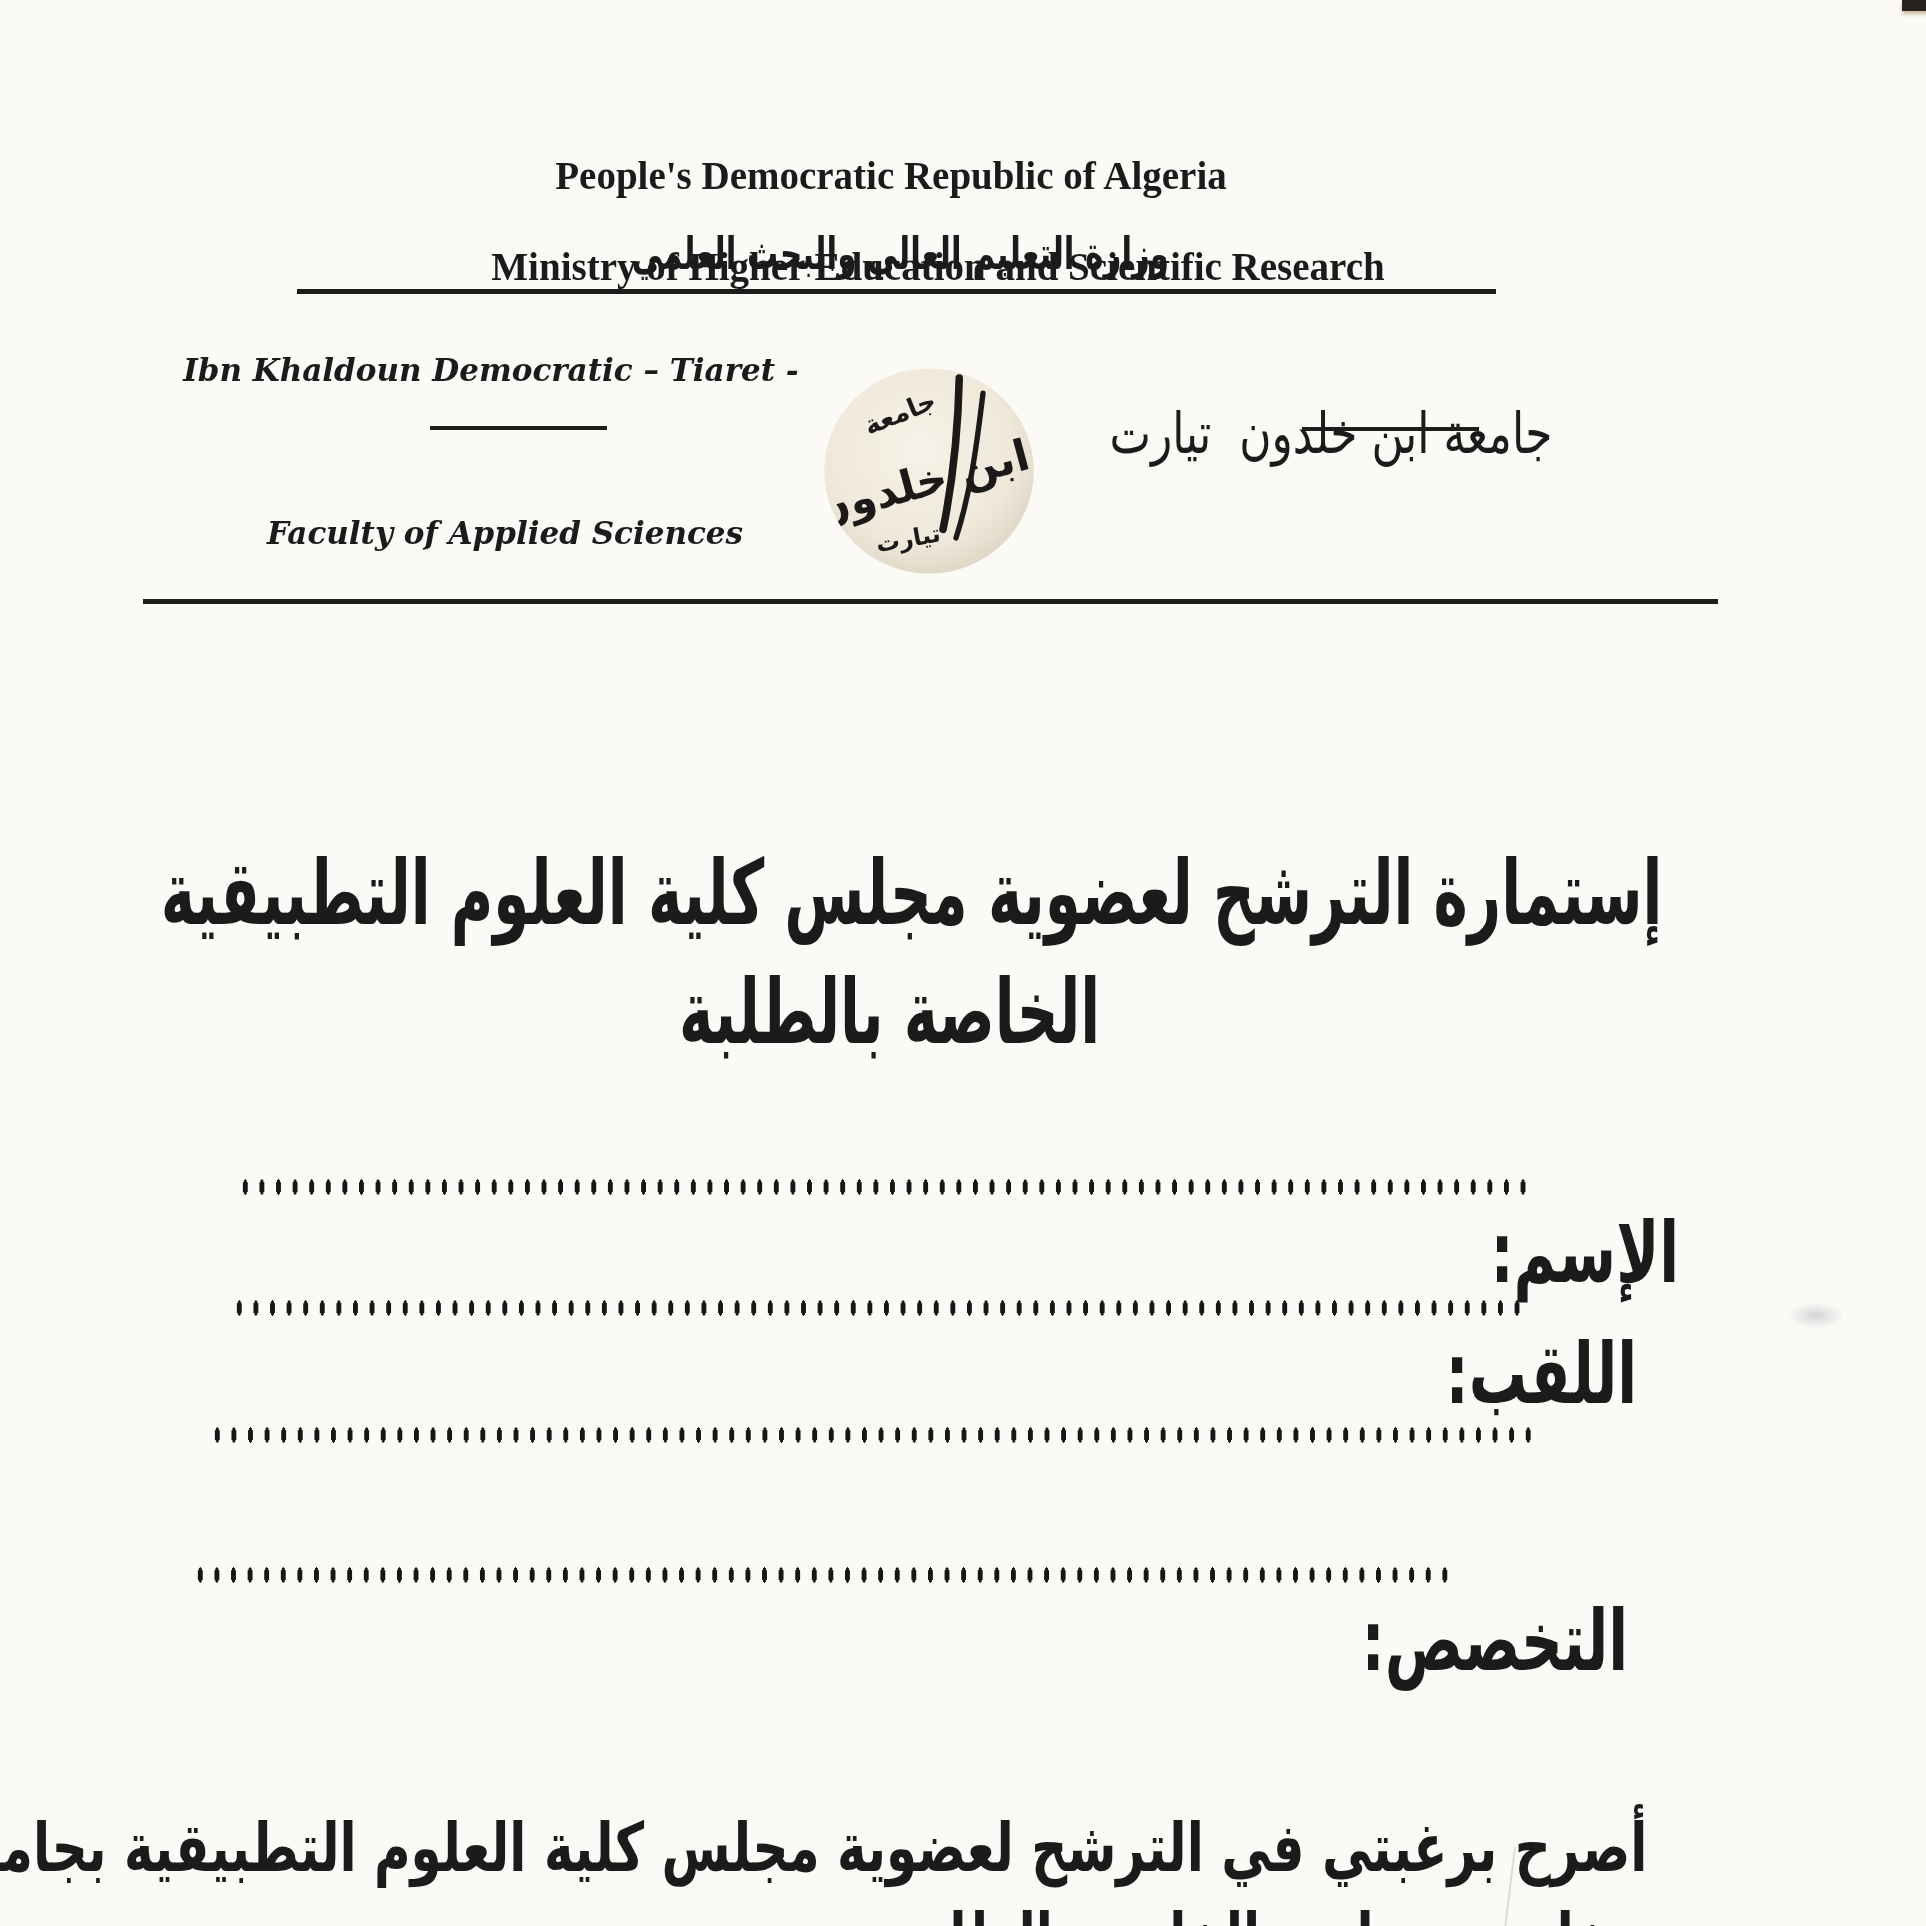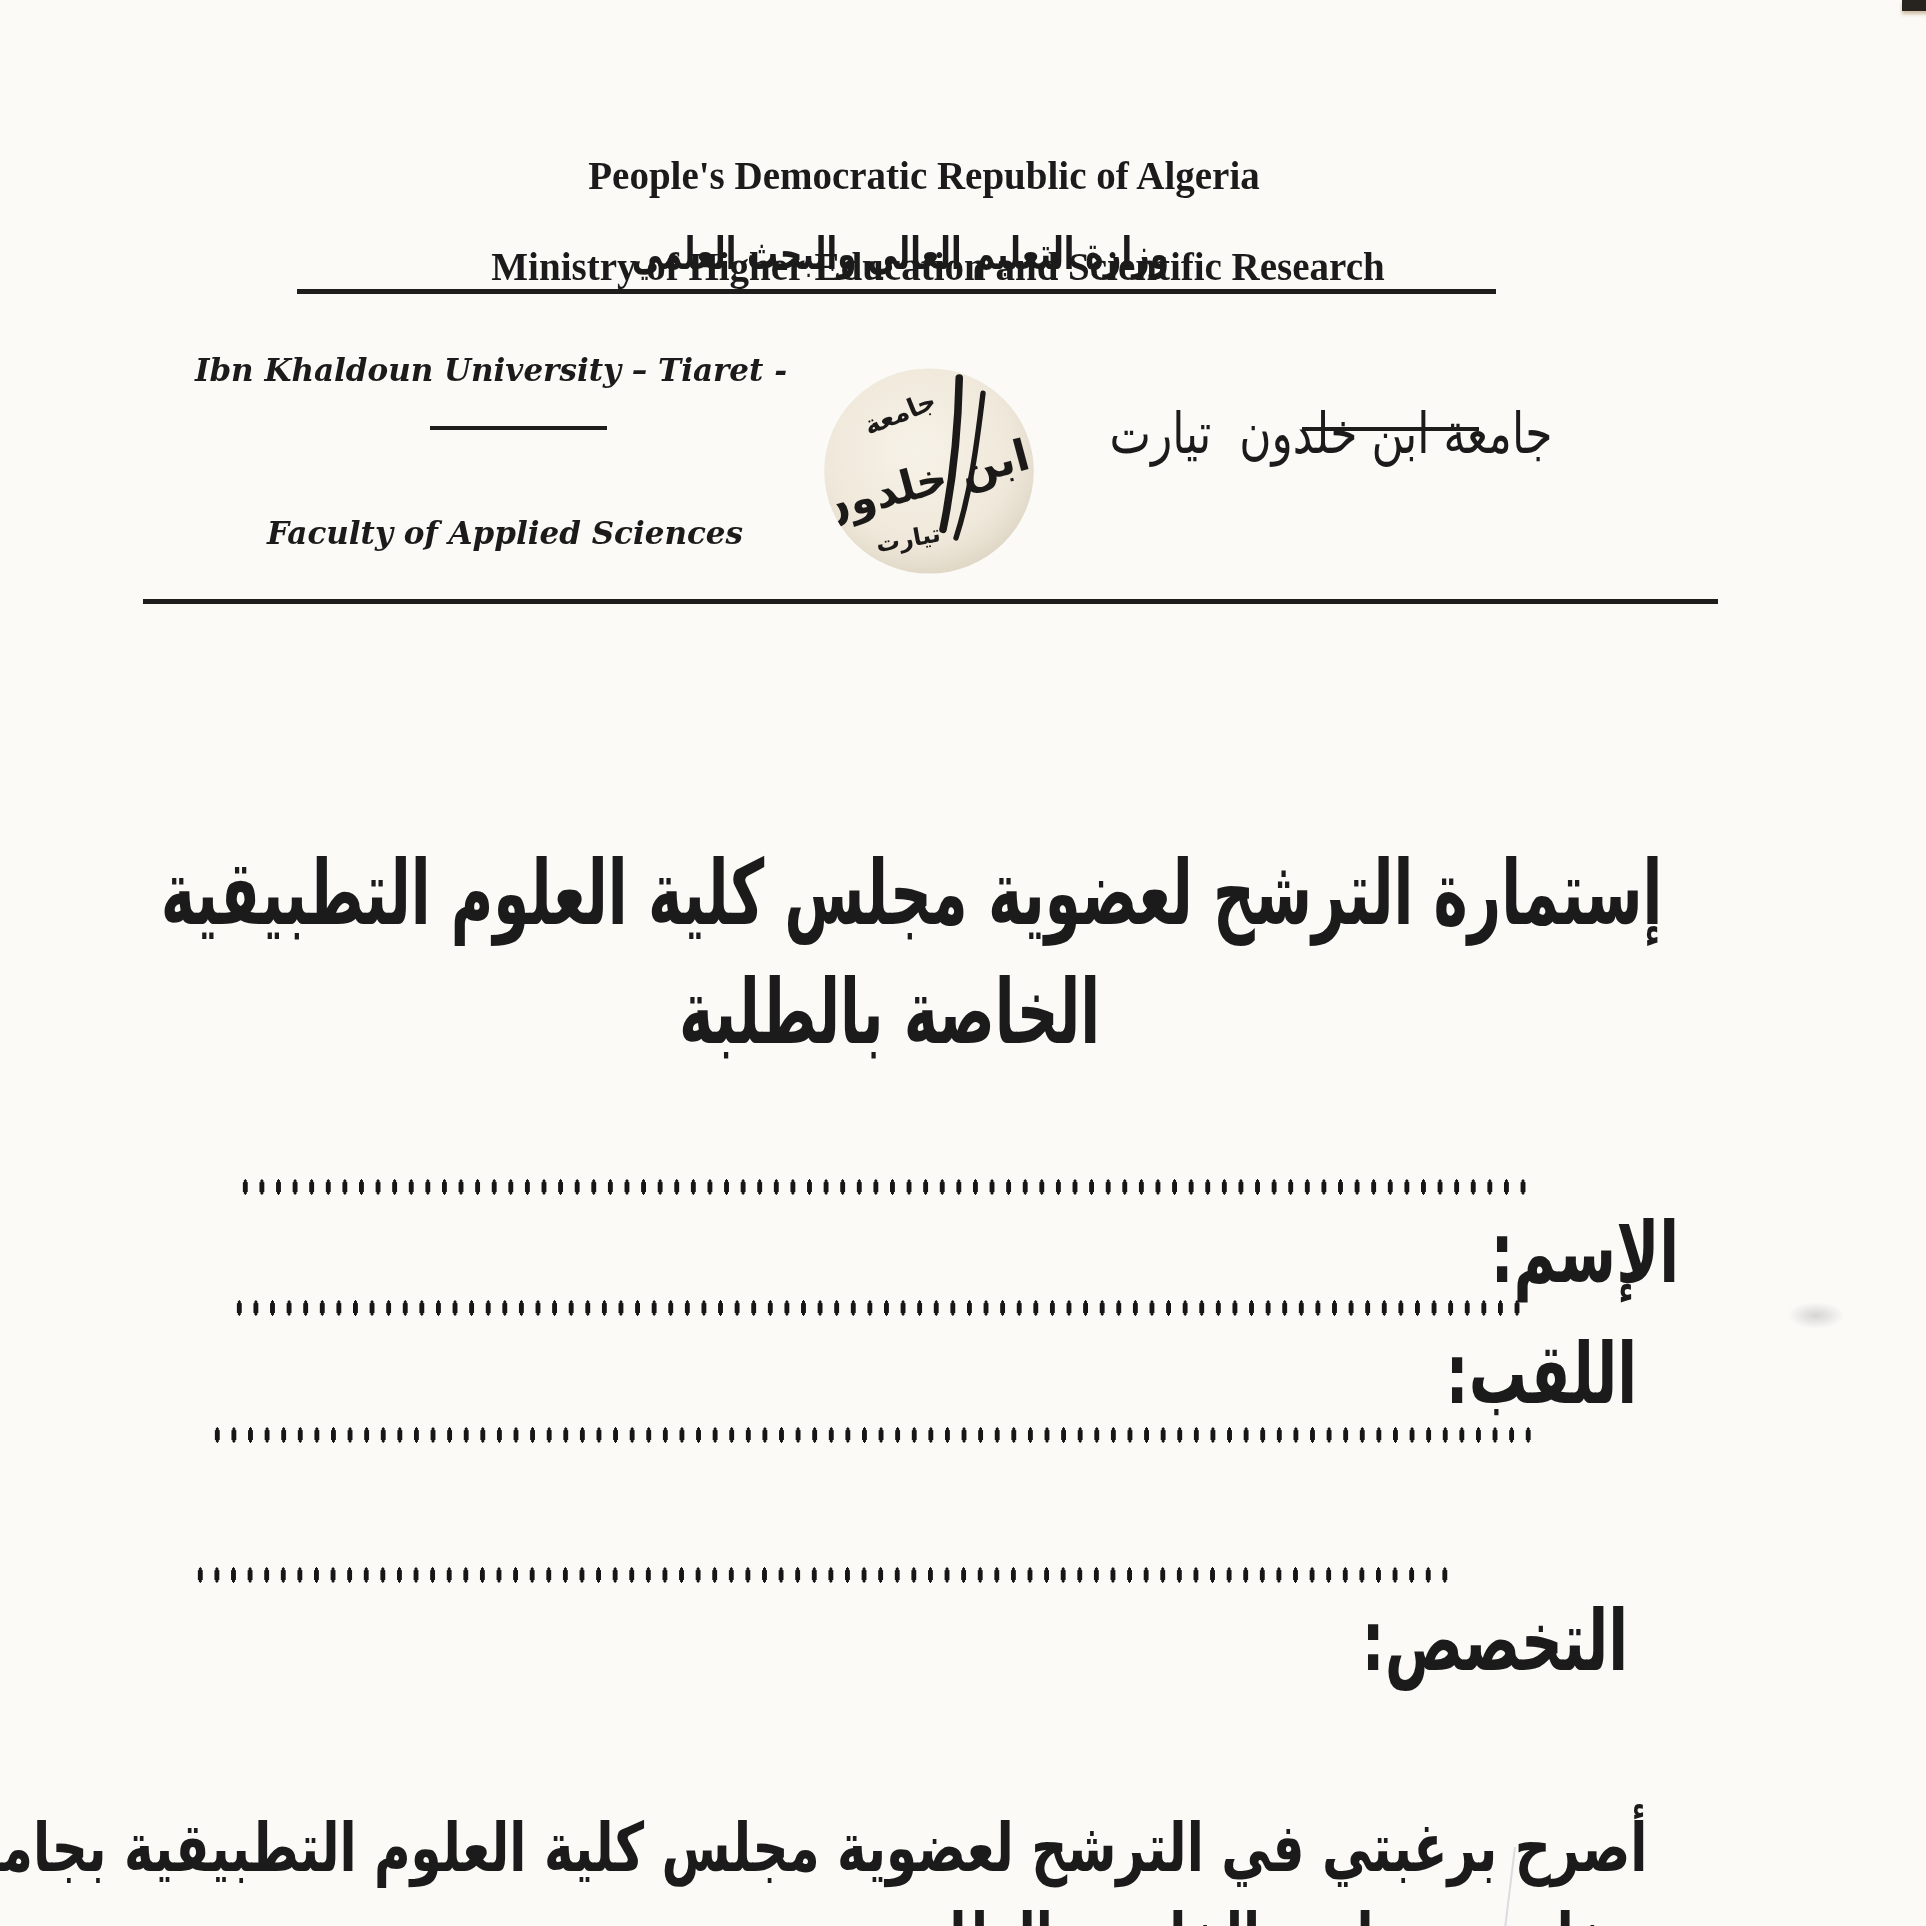--- a/index.html
+++ b/index.html
@@ -29,31 +29,31 @@
   .hdr-ar .tall,.uni-ar .tall{transform-origin:top center;}
   .smudge{position:absolute;border-radius:50%;}
   .artifact{position:absolute;}
 </style>
 </head>
 <body>
 
 <div id="page">
 
 
-  <div class="abs en-serif" style="left:924px;top:153px;transform:translateX(-50%);font-size:39px;"><span>People's Democratic Republic of Algeria</span></div>
+  <div class="abs en-serif" style="left:891px;top:153px;transform:translateX(-50%);font-size:39px;"><span>People's Democratic Republic of Algeria</span></div>
 
   <div class="abs ar hdr-ar" style="left:922px;top:191px;transform:translateX(-50%);font-size:31px;font-weight:bold;">
     <span class="tall" style="transform:scaleY(1.45);">وزارة التعليم العالي والبحث العلمي</span>
   </div>
 
   <div class="abs en-serif" style="left:938px;top:244px;transform:translateX(-50%);font-size:39px;"><span>Ministry of Higher Education and Scientific Research</span></div>
 
   <div class="rule" style="left:297px;top:289px;width:1199px;height:4.6px;"></div>
 
-  <div class="abs en-script" style="left:491px;top:352px;transform:translateX(-50%);font-size:31px;"><span>Ibn Khaldoun University – Tiaret -</span></div>
+  <div class="abs en-script" style="left:491px;top:352px;transform:translateX(-50%);font-size:31px;"><span>Ibn Khaldoun Democratic – Tiaret -</span></div>
 
   <div class="rule" style="left:430px;top:426px;width:177px;height:3.5px;"></div>
 
   <div class="abs en-script" style="left:488px;top:515px;transform:translateX(-50%);font-size:31px;margin-left:17px;"><span>Faculty of Applied Sciences</span></div>
 
   <div class="abs" style="left:811px;top:356px;width:220px;height:216px;">
     <svg width="220" height="216" viewBox="0 0 200 200">
       <defs>
         <radialGradient id="sealbg" cx="45%" cy="40%" r="65%">
           <stop offset="0%" stop-color="#f7f2e8"></stop>

